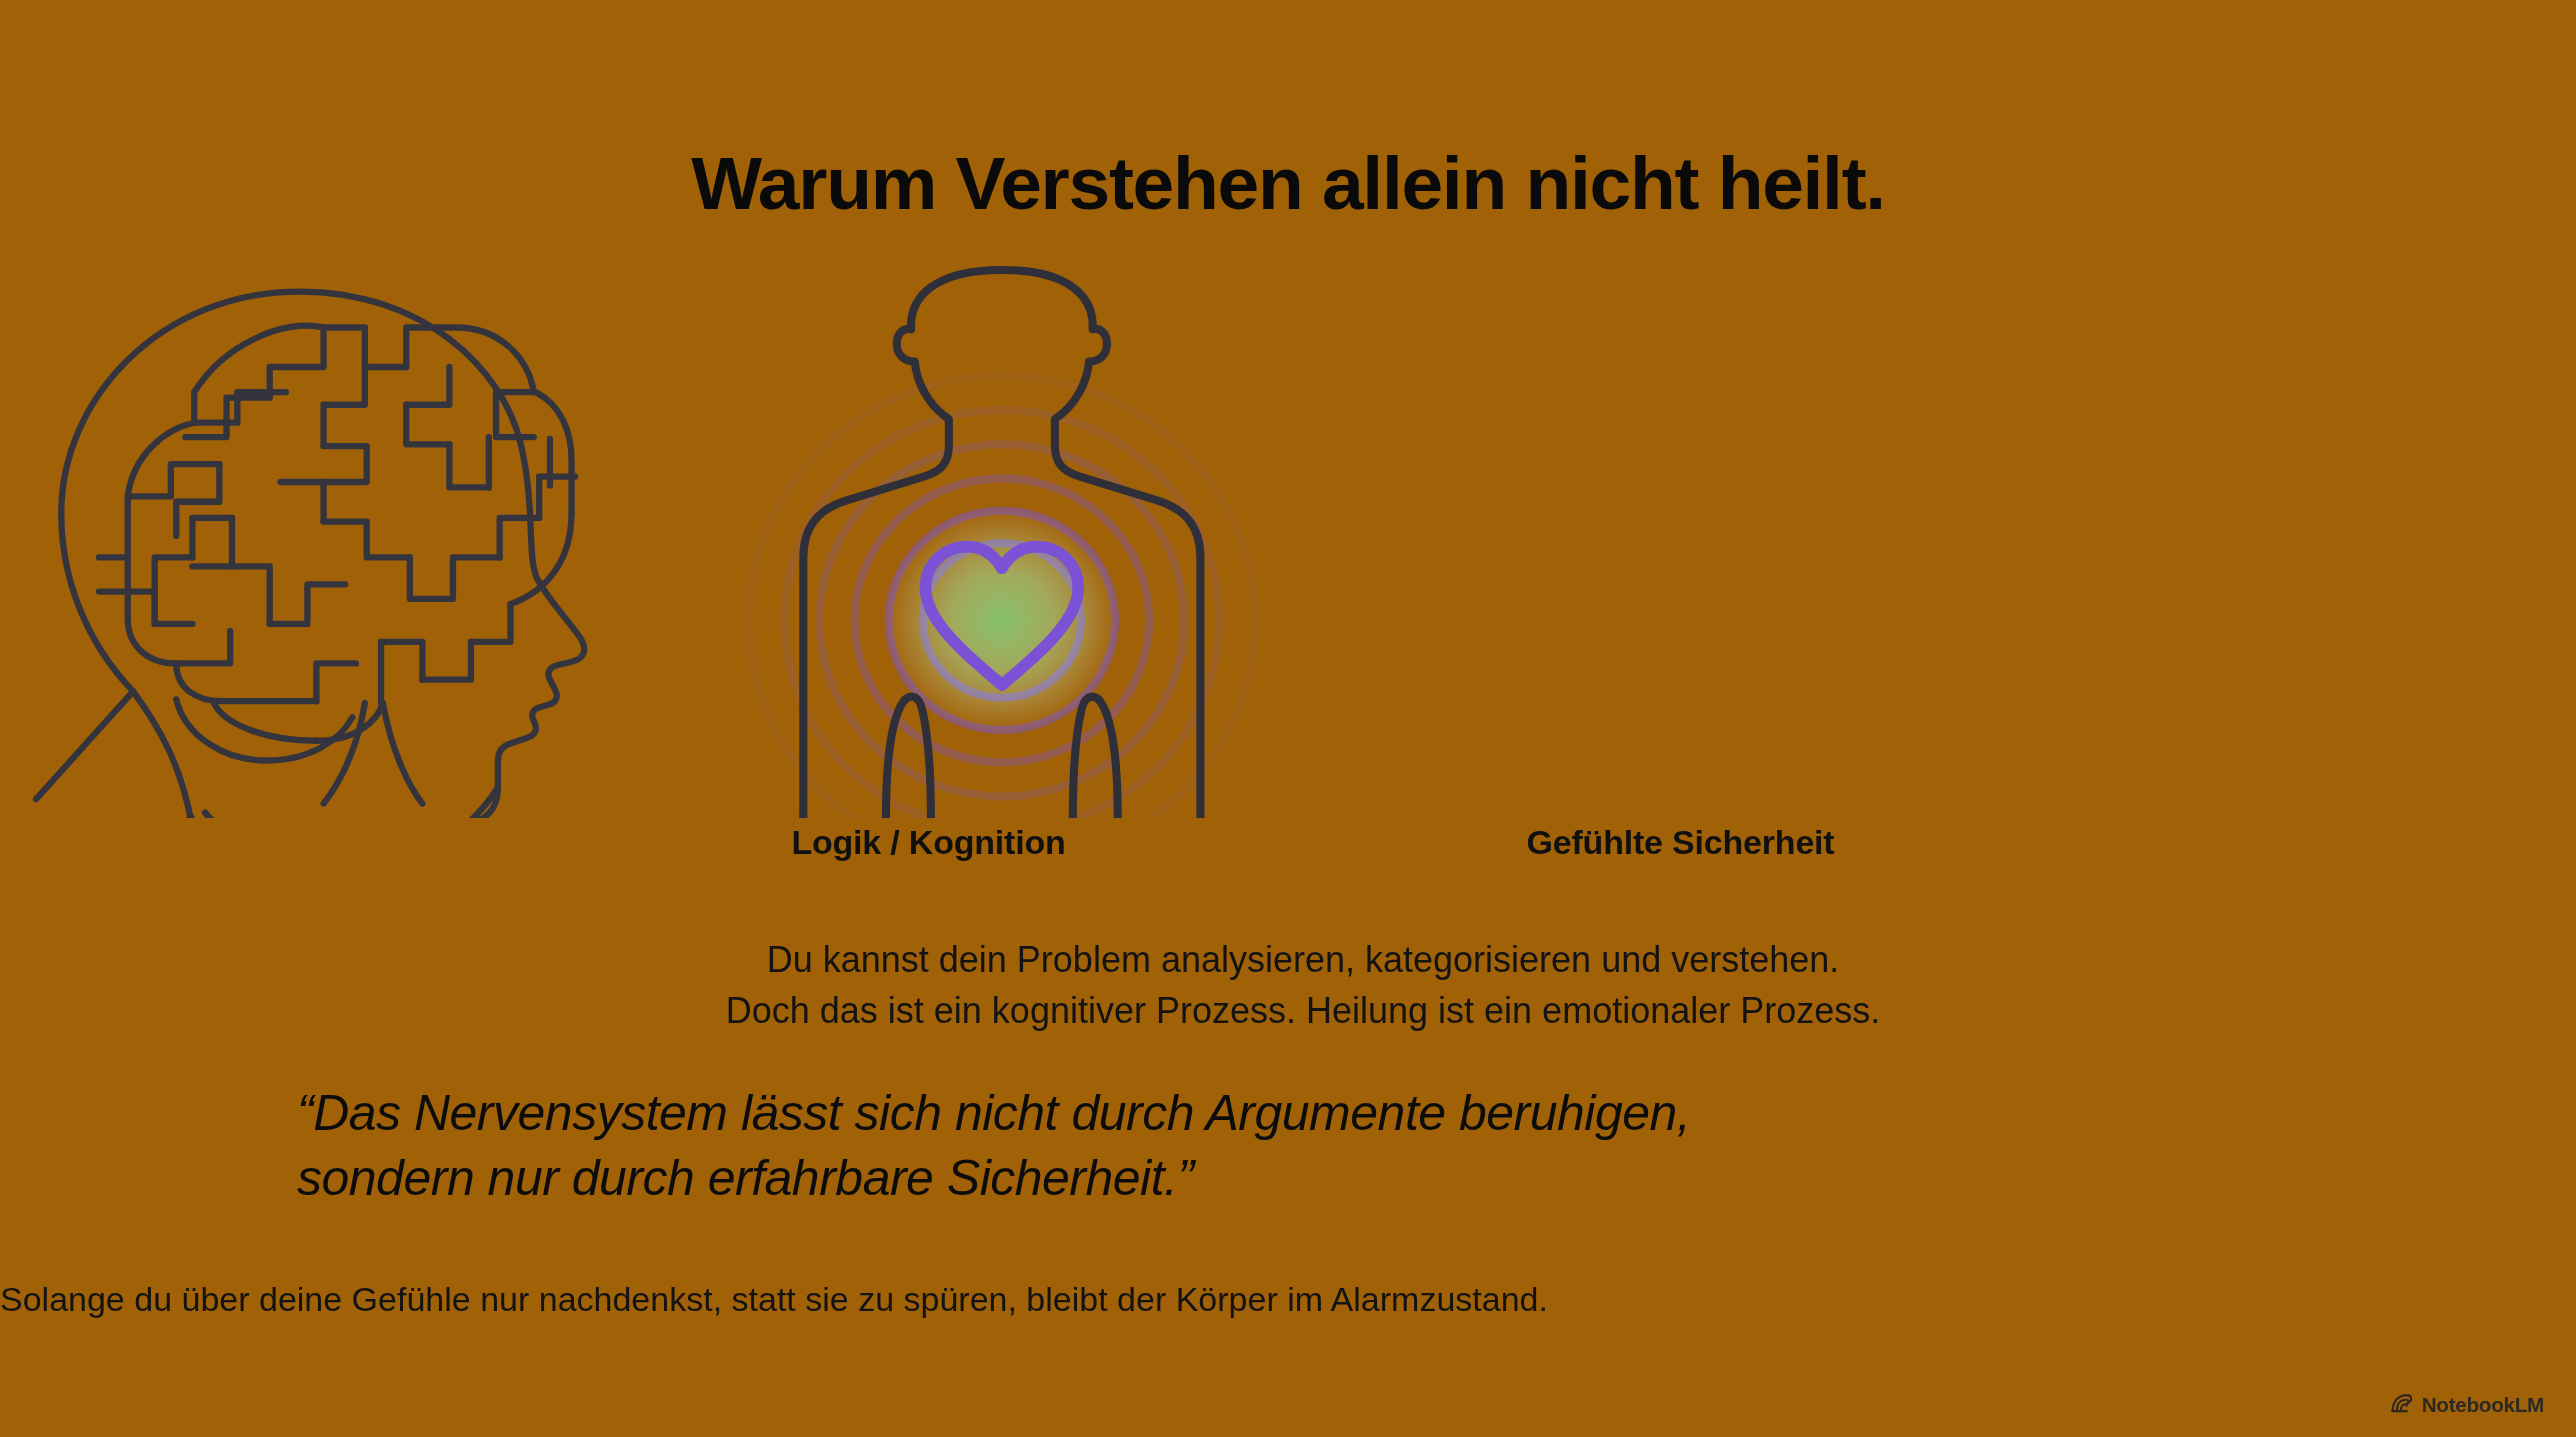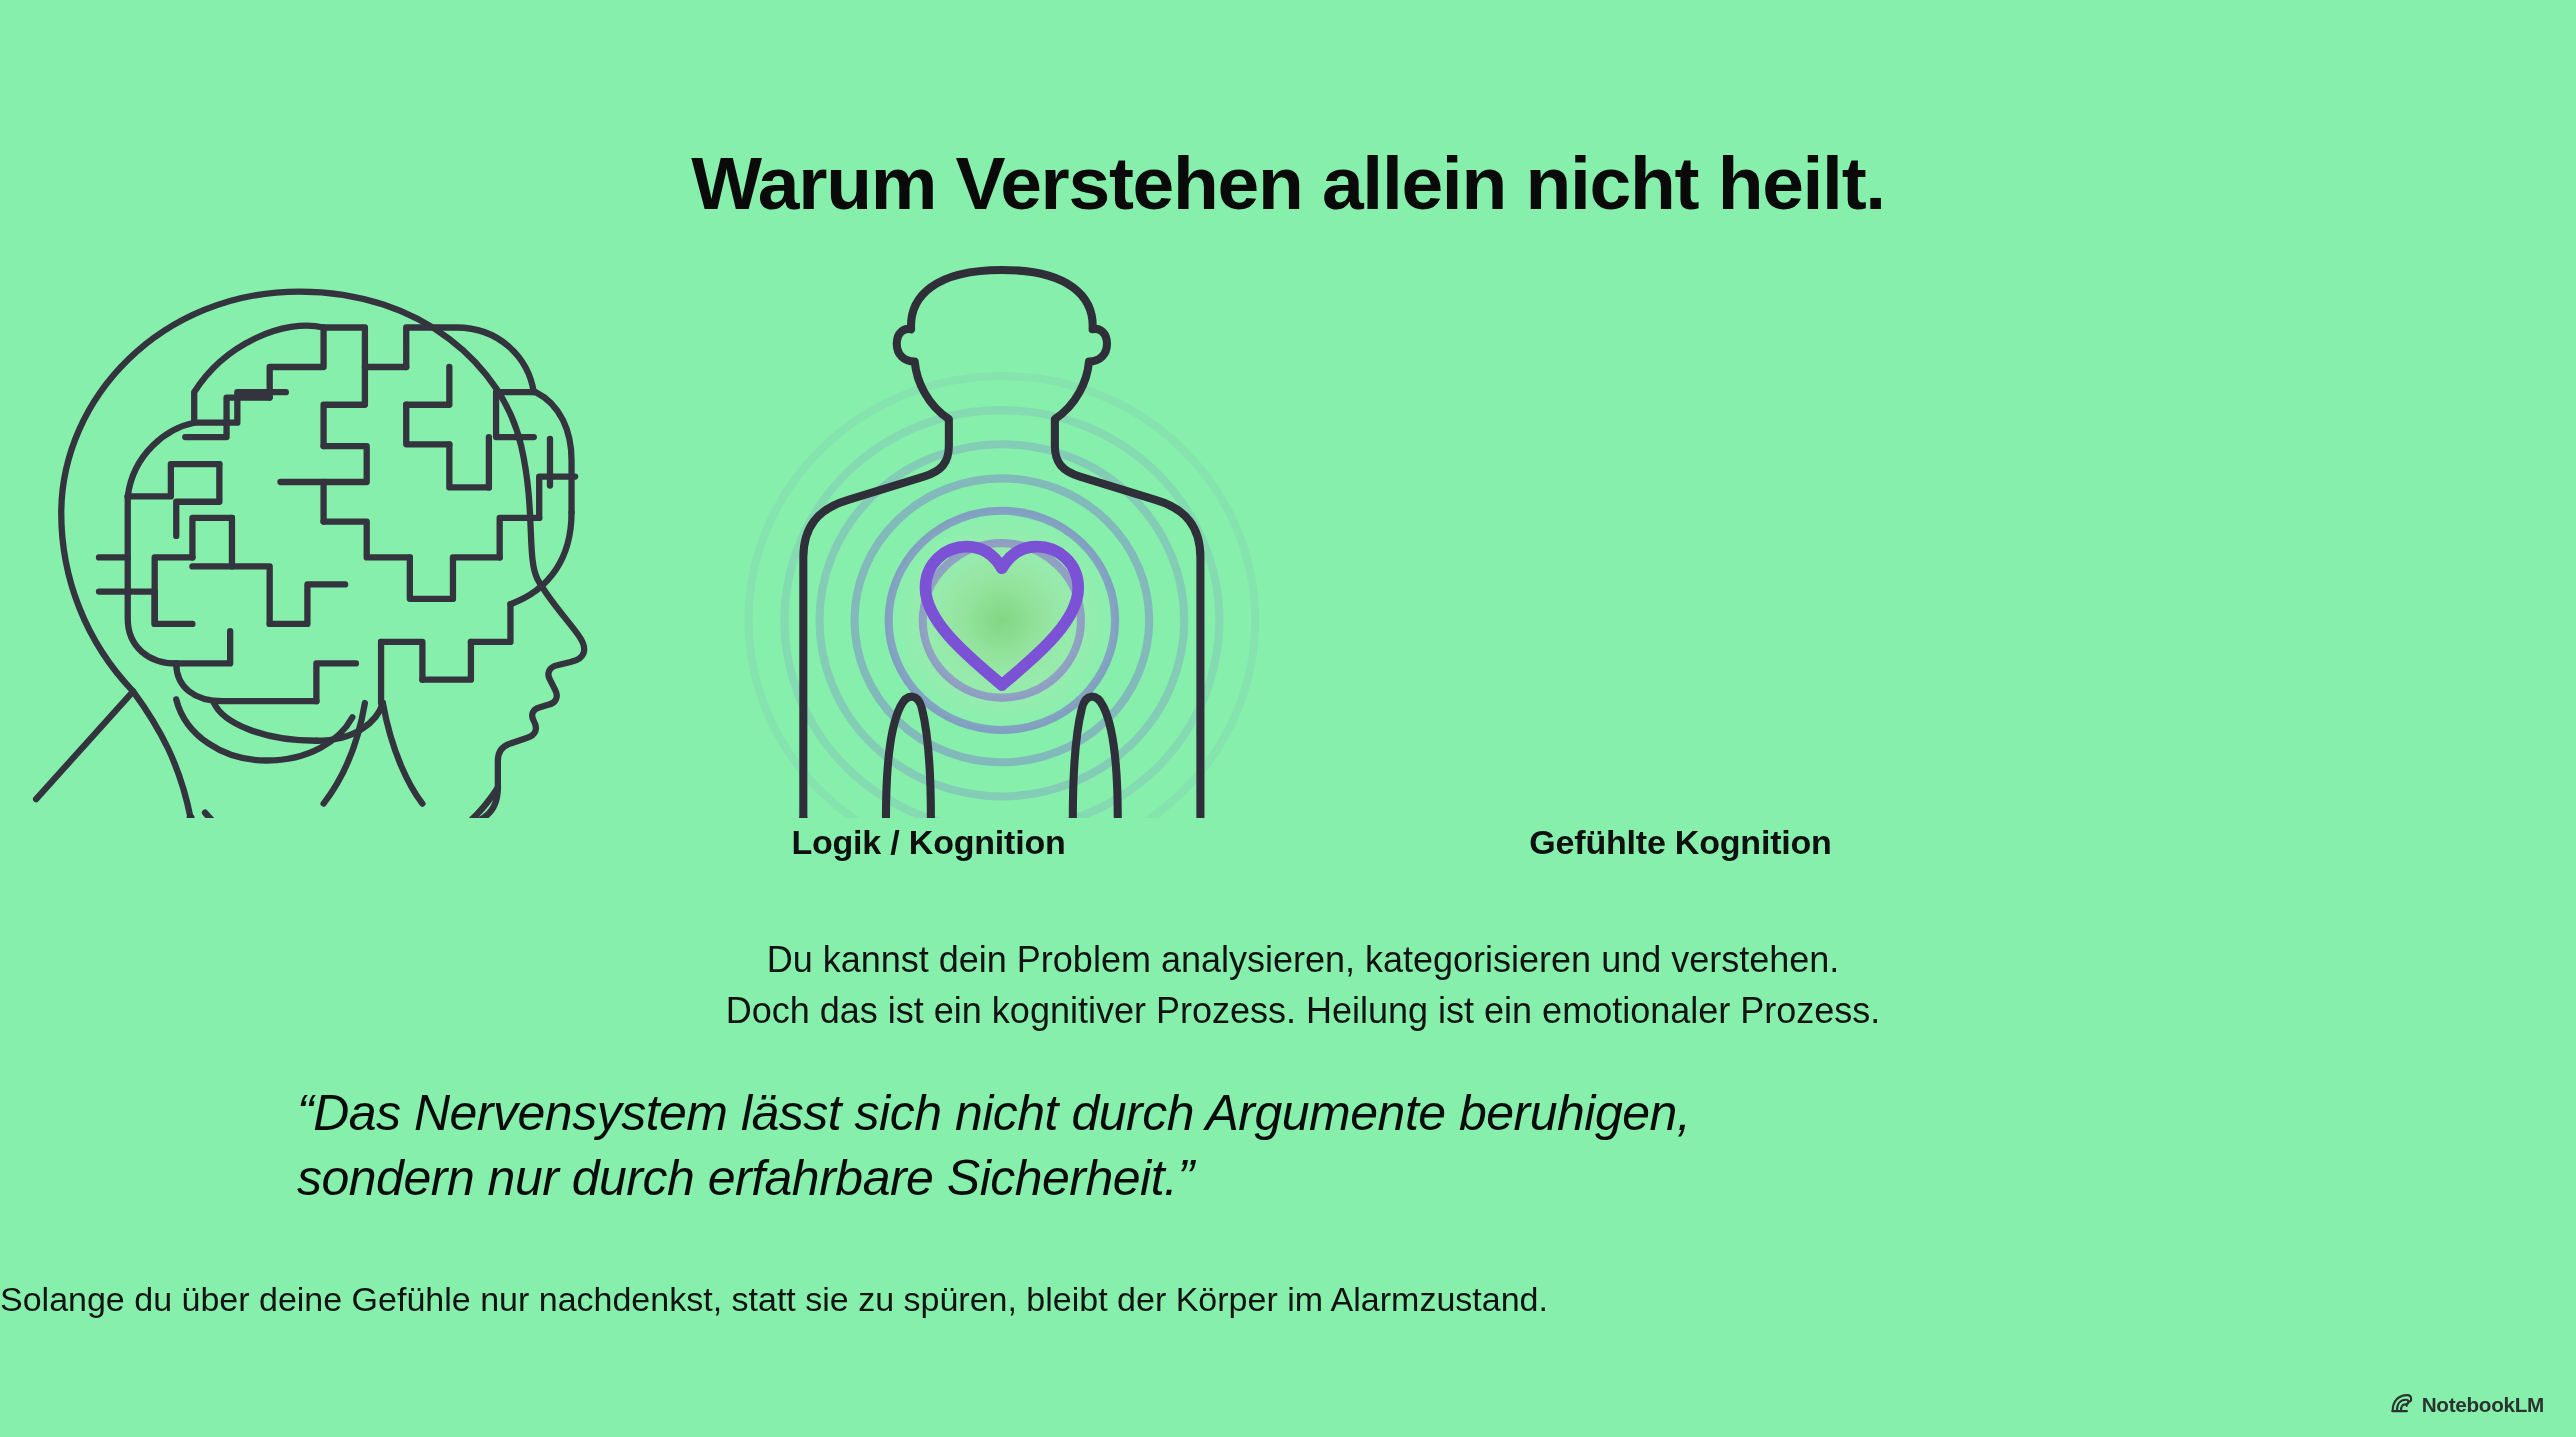--- a/index.html
+++ b/index.html
@@ -14,21 +14,21 @@
     color: #0d0d0d;
     overflow: hidden;
     position: relative;
   }
 
   .slide {
     position: absolute;
     inset: 0;
     width: 2576px;
     height: 1438px;
-    background: #86efac;
+    background: #a16207;
   }
 
   
   .title {
     position: absolute;
     top: 94px;
     left: 0;
     width: 2576px;
     text-align: center;
     font-size: 75px;
@@ -295,21 +295,21 @@
         M 212 620
         C 214 660 236 680 276 682
         L 830 682
         C 872 680 894 660 894 620
       "></path>
     </svg>
   </div>
 
   <div class="captions">
     <div class="caption caption-left">Logik / Kognition</div>
-    <div class="caption caption-right">Gefühlte Kognition</div>
+    <div class="caption caption-right">Gefühlte Sicherheit</div>
   </div>
 
   <div class="lead">
     <span class="lead-line">Du kannst dein Problem analysieren, kategorisieren und verstehen.</span>
     <span class="lead-line">Doch das ist ein kognitiver Prozess. Heilung ist ein emotionaler Prozess.</span>
   </div>
 
   <div class="quote">
     <span class="quote-line">“Das Nervensystem lässt sich nicht durch Argumente beruhigen,</span>
     <span class="quote-line">sondern nur durch erfahrbare Sicherheit.”</span>

